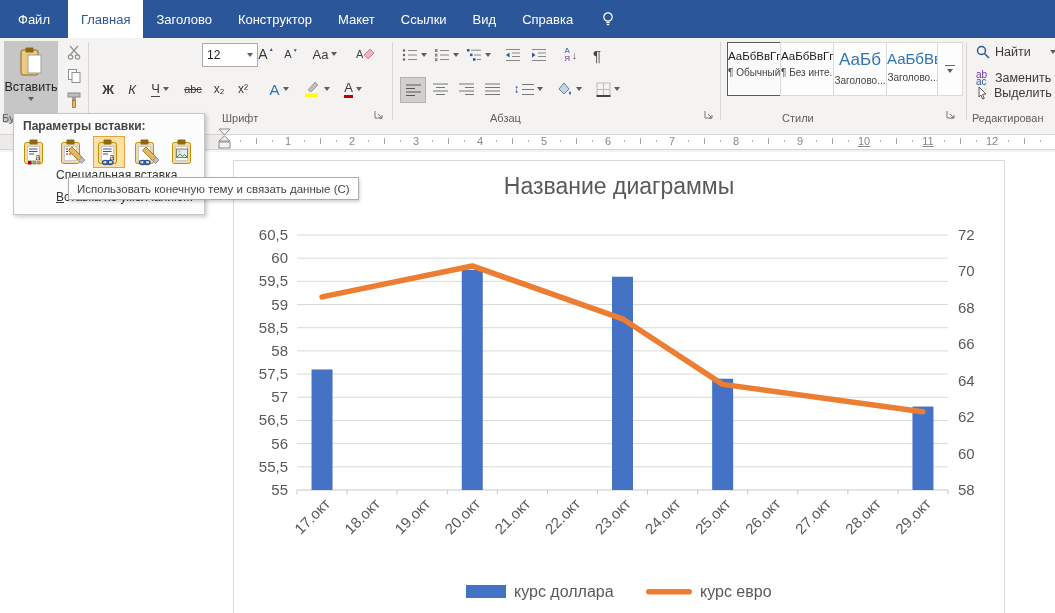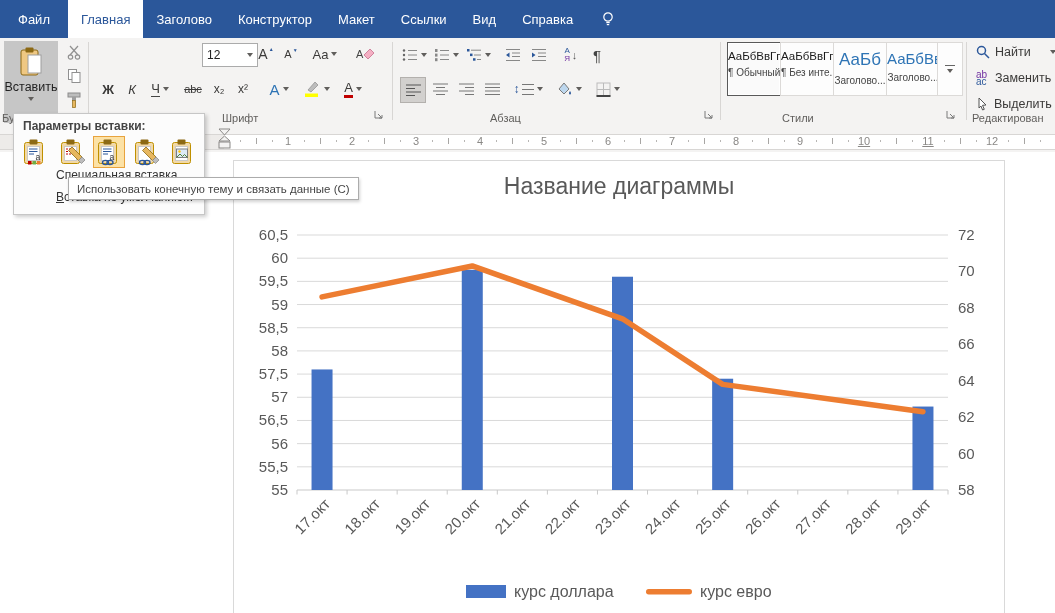--- a/index.html
+++ b/index.html
@@ -333,21 +333,21 @@
       </svg>
       <span>Найти</span>
       <span class="chev" style="margin-left:14px"></span>
     </div>
     <div class="editrow" style="left:976px;top:33px">
       <span style="display:inline-block;width:14px;font-size:10px;line-height:7px;text-align:left">
         <span style="color:#7030A0">ab</span><br><span style="color:#2B579A">ac</span>
       </span>
       <span>Заменить</span>
     </div>
-    <div class="editrow" style="left:976px;top:59px">
+    <div class="editrow" style="left:976px;top:48px">
       <svg width="13" height="14" viewBox="0 0 13 14">
         <path d="M3 1 L10 8 L6.5 8.3 L8.3 12.3 L6.6 13 L4.9 9 L3 11 Z" fill="#fff" stroke="#555"></path>
       </svg>
       <span>Выделить</span>
     </div>
     <div class="grplabel" style="left:972px;top:74px;max-width:82px;overflow:hidden">Редактирован</div>
   </div>
 
   <div id="ruler">
     <div id="ruler-strip"></div>

